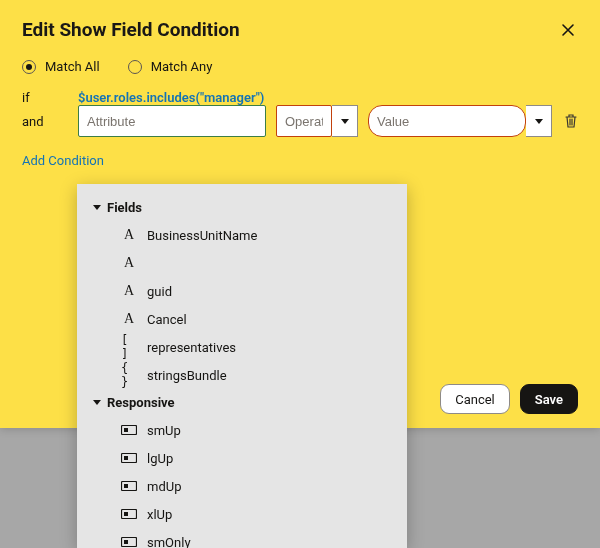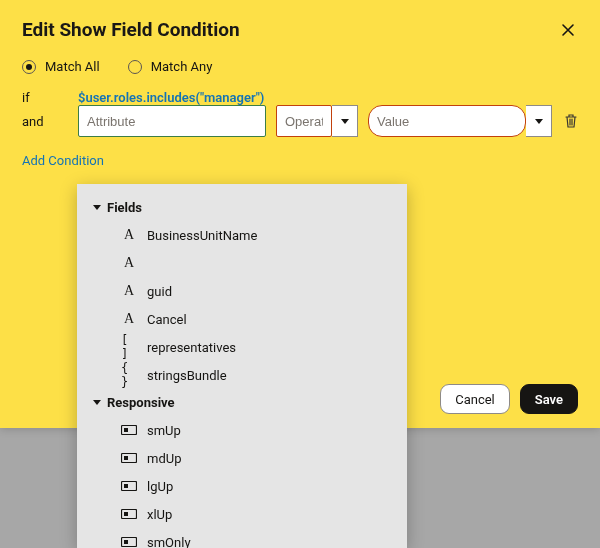--- a/index.html
+++ b/index.html
@@ -234,38 +234,38 @@
         </span>
         <span>smUp</span>
       </div>
       <div class="dd-item">
         <span class="type-ico box">
           <svg width="16" height="10" viewBox="0 0 16 10">
             <rect x="0.5" y="0.5" width="15" height="9" rx="1" fill="none" stroke="#161513" stroke-width="1.2"></rect>
             <rect x="3" y="3" width="4" height="4" fill="#161513"></rect>
           </svg>
         </span>
+        <span>lgUp</span>
+      </div>
+      <div class="dd-item">
+        <span class="type-ico box">
+          <svg width="16" height="10" viewBox="0 0 16 10">
+            <rect x="0.5" y="0.5" width="15" height="9" rx="1" fill="none" stroke="#161513" stroke-width="1.2"></rect>
+            <rect x="3" y="3" width="4" height="4" fill="#161513"></rect>
+          </svg>
+        </span>
         <span>mdUp</span>
       </div>
       <div class="dd-item">
         <span class="type-ico box">
           <svg width="16" height="10" viewBox="0 0 16 10">
             <rect x="0.5" y="0.5" width="15" height="9" rx="1" fill="none" stroke="#161513" stroke-width="1.2"></rect>
             <rect x="3" y="3" width="4" height="4" fill="#161513"></rect>
           </svg>
         </span>
-        <span>lgUp</span>
-      </div>
-      <div class="dd-item">
-        <span class="type-ico box">
-          <svg width="16" height="10" viewBox="0 0 16 10">
-            <rect x="0.5" y="0.5" width="15" height="9" rx="1" fill="none" stroke="#161513" stroke-width="1.2"></rect>
-            <rect x="3" y="3" width="4" height="4" fill="#161513"></rect>
-          </svg>
-        </span>
         <span>xlUp</span>
       </div>
       <div class="dd-item">
         <span class="type-ico box">
           <svg width="16" height="10" viewBox="0 0 16 10">
             <rect x="0.5" y="0.5" width="15" height="9" rx="1" fill="none" stroke="#161513" stroke-width="1.2"></rect>
             <rect x="3" y="3" width="4" height="4" fill="#161513"></rect>
           </svg>
         </span>
         <span>smOnly</span>

